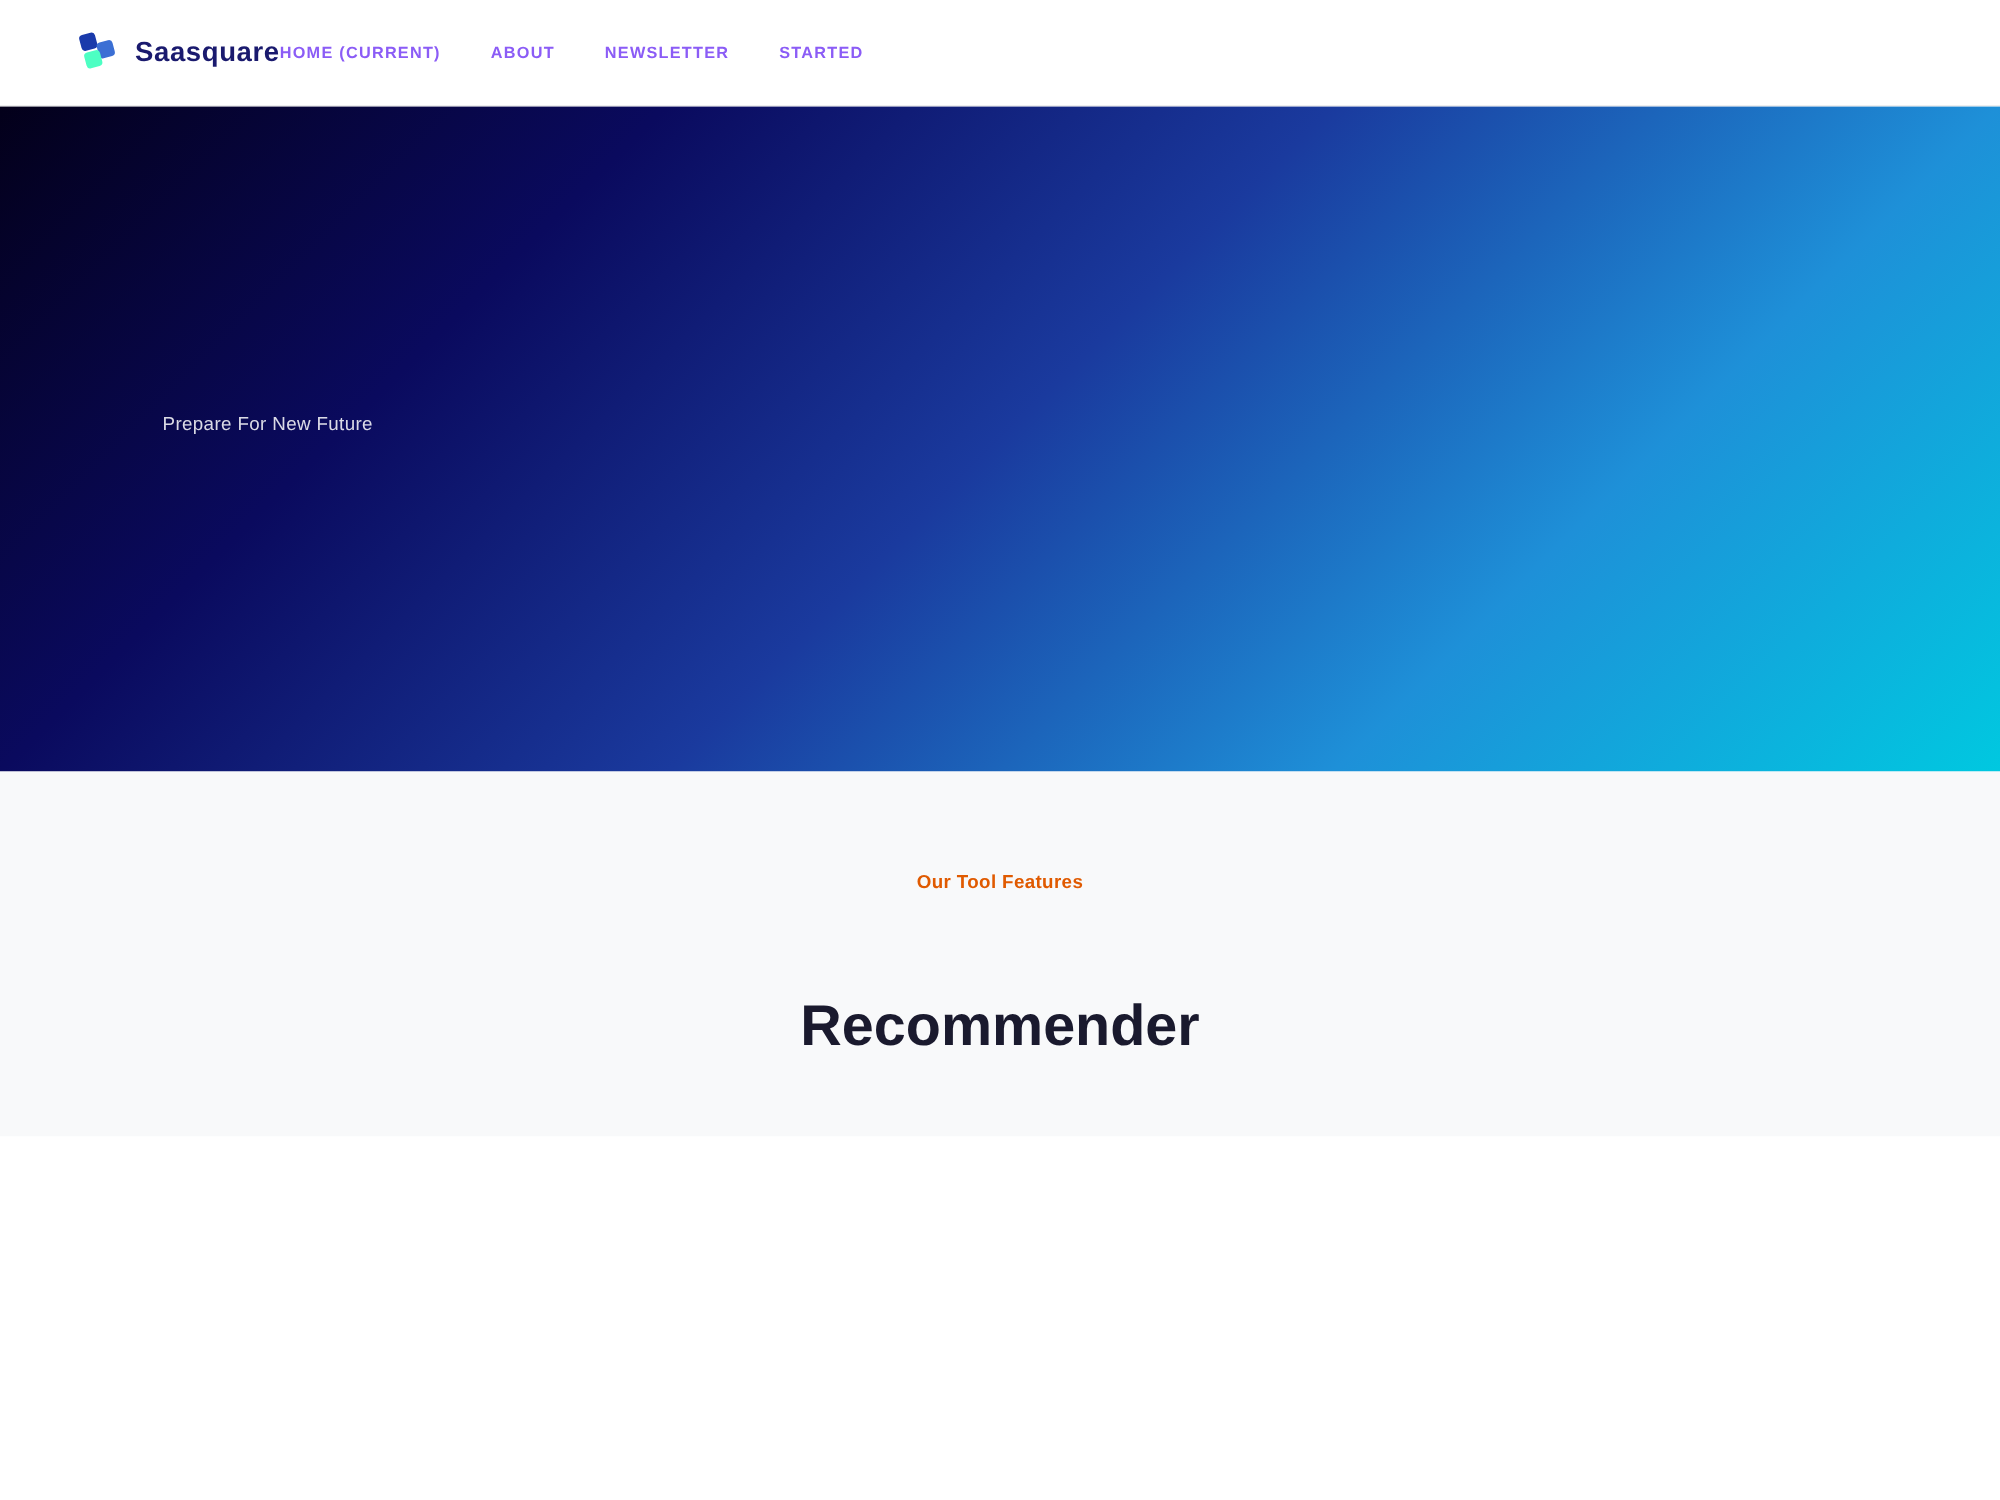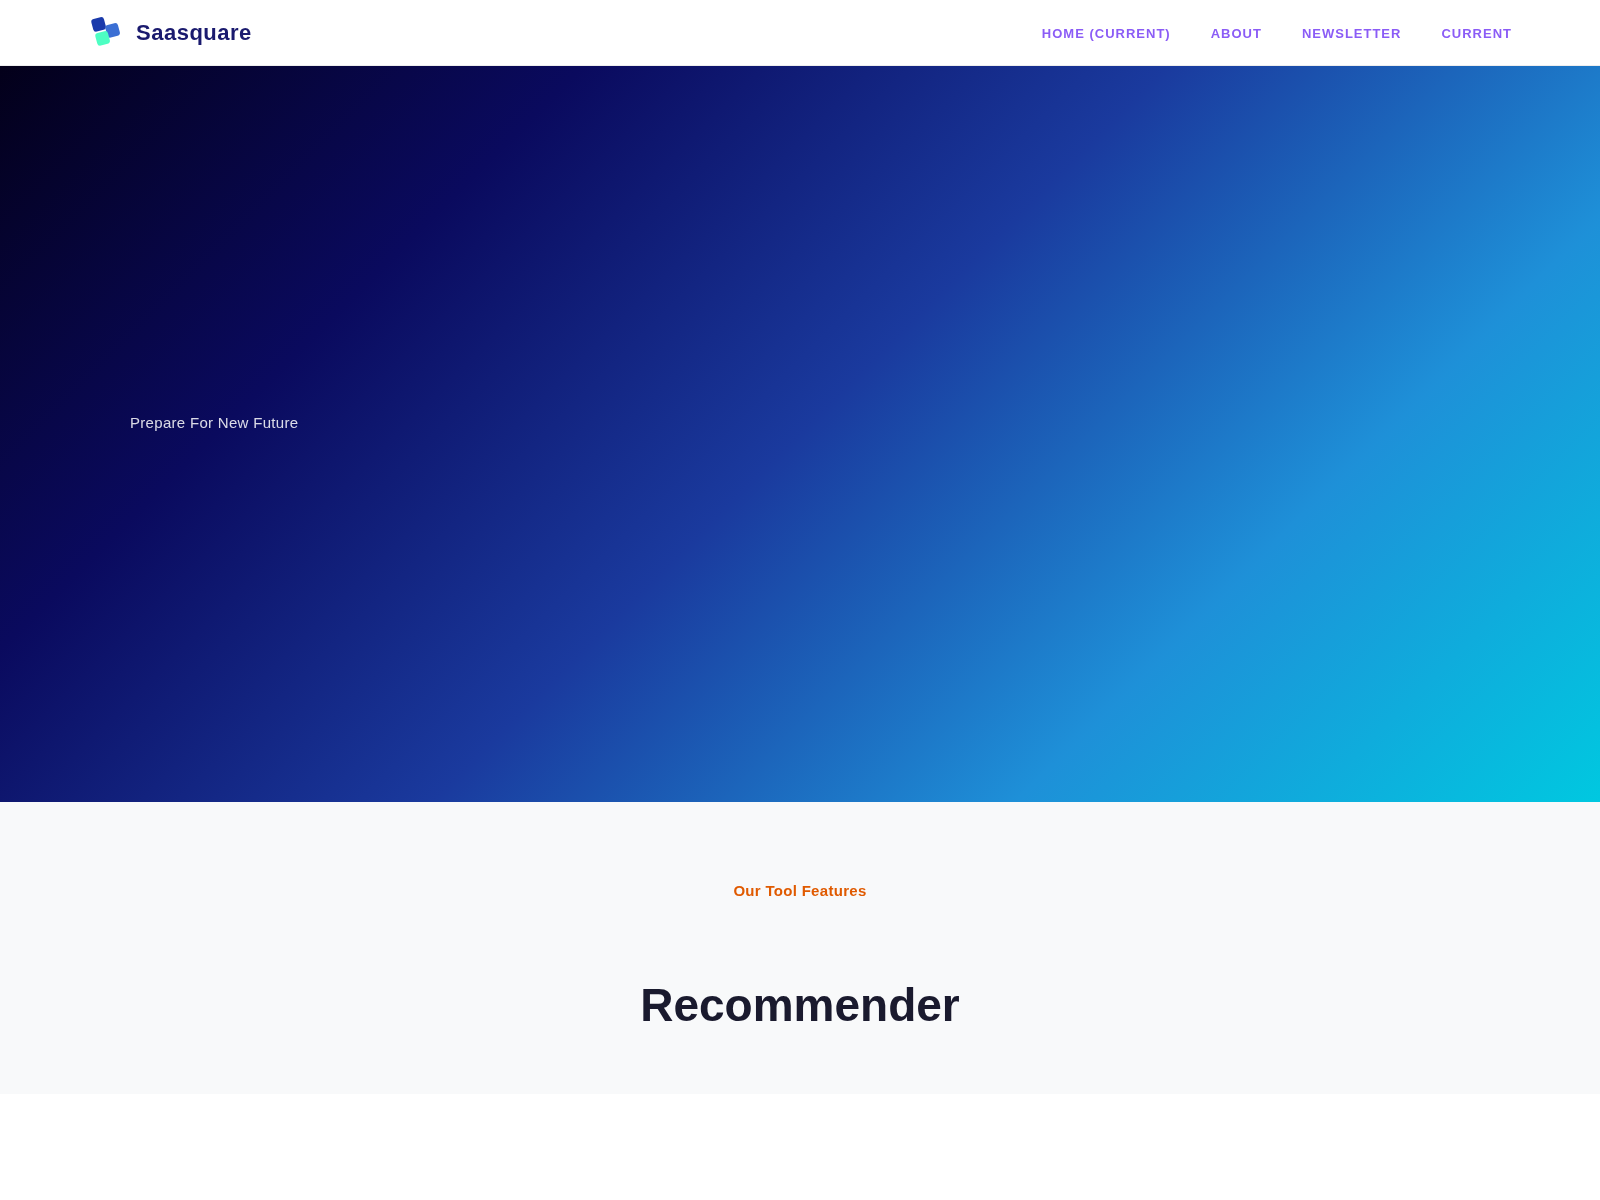--- a/index.html
+++ b/index.html
@@ -12,23 +12,23 @@
       font-family: 'Segoe UI', Arial, sans-serif;
       width: 1600px;
       min-height: 1200px;
       overflow-x: hidden;
     }
 
     
     .navbar {
       display: flex;
       align-items: center;
-      justify-content: space-between;
-      padding: 0 88px;
-      height: 66px;
+      justify-content: flex-start;
+      padding: 0 60px;
+      height: 85px;
       background: #fff;
       border-bottom: 1px solid #eee;
       position: relative;
       z-index: 10;
     }
 
     .logo-area {
       display: flex;
       align-items: center;
       gap: 10px;
@@ -57,21 +57,21 @@
       text-decoration: none;
       font-size: 13px;
       font-weight: 700;
       letter-spacing: 1px;
       color: #8b5cf6;
     }
 
     
     .hero {
       width: 100%;
-      height: 736px;
+      height: 532px;
       background: linear-gradient(135deg, #03001a 0%, #0a0a5e 25%, #1a3a9e 50%, #1e90d8 75%, #00c8e0 100%);
       display: flex;
       align-items: center;
       padding: 0 130px;
       position: relative;
     }
 
     .hero-content {
       max-width: 750px;
     }
@@ -150,21 +150,21 @@
     <li>
       <a href="#">HOME (CURRENT)</a>
     </li>
     <li>
       <a href="#">ABOUT</a>
     </li>
     <li>
       <a href="#">NEWSLETTER</a>
     </li>
     <li>
-      <a href="#">CURRENT</a>
+      <a href="#">STARTED</a>
     </li>
   </ul>
 </nav>
 
 <section class="hero">
   <div class="hero-content">
     <p class="hero-subtitle">Prepare For New Future</p>
   </div>
 </section>
 

